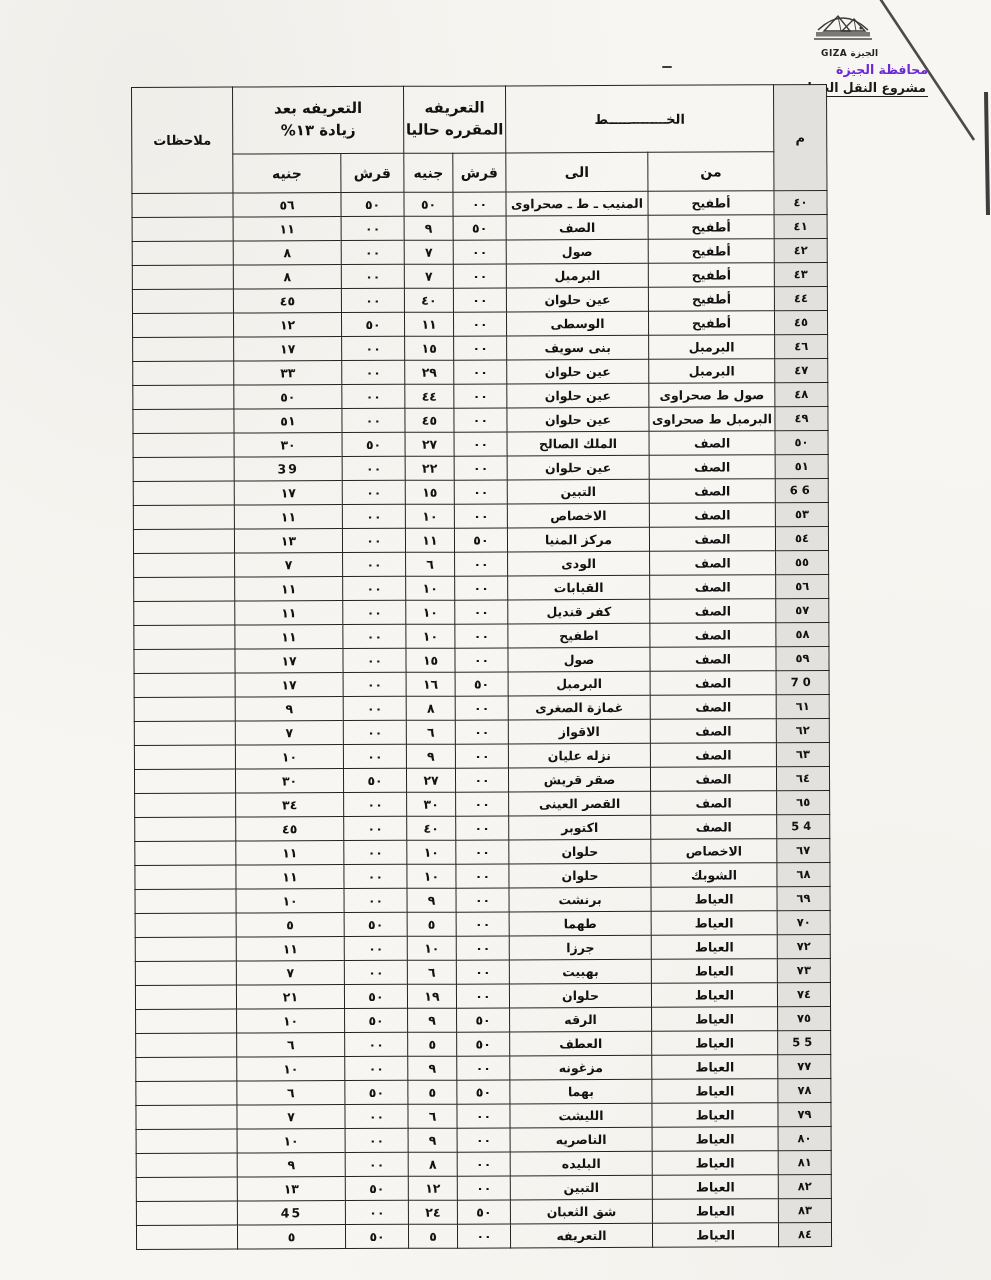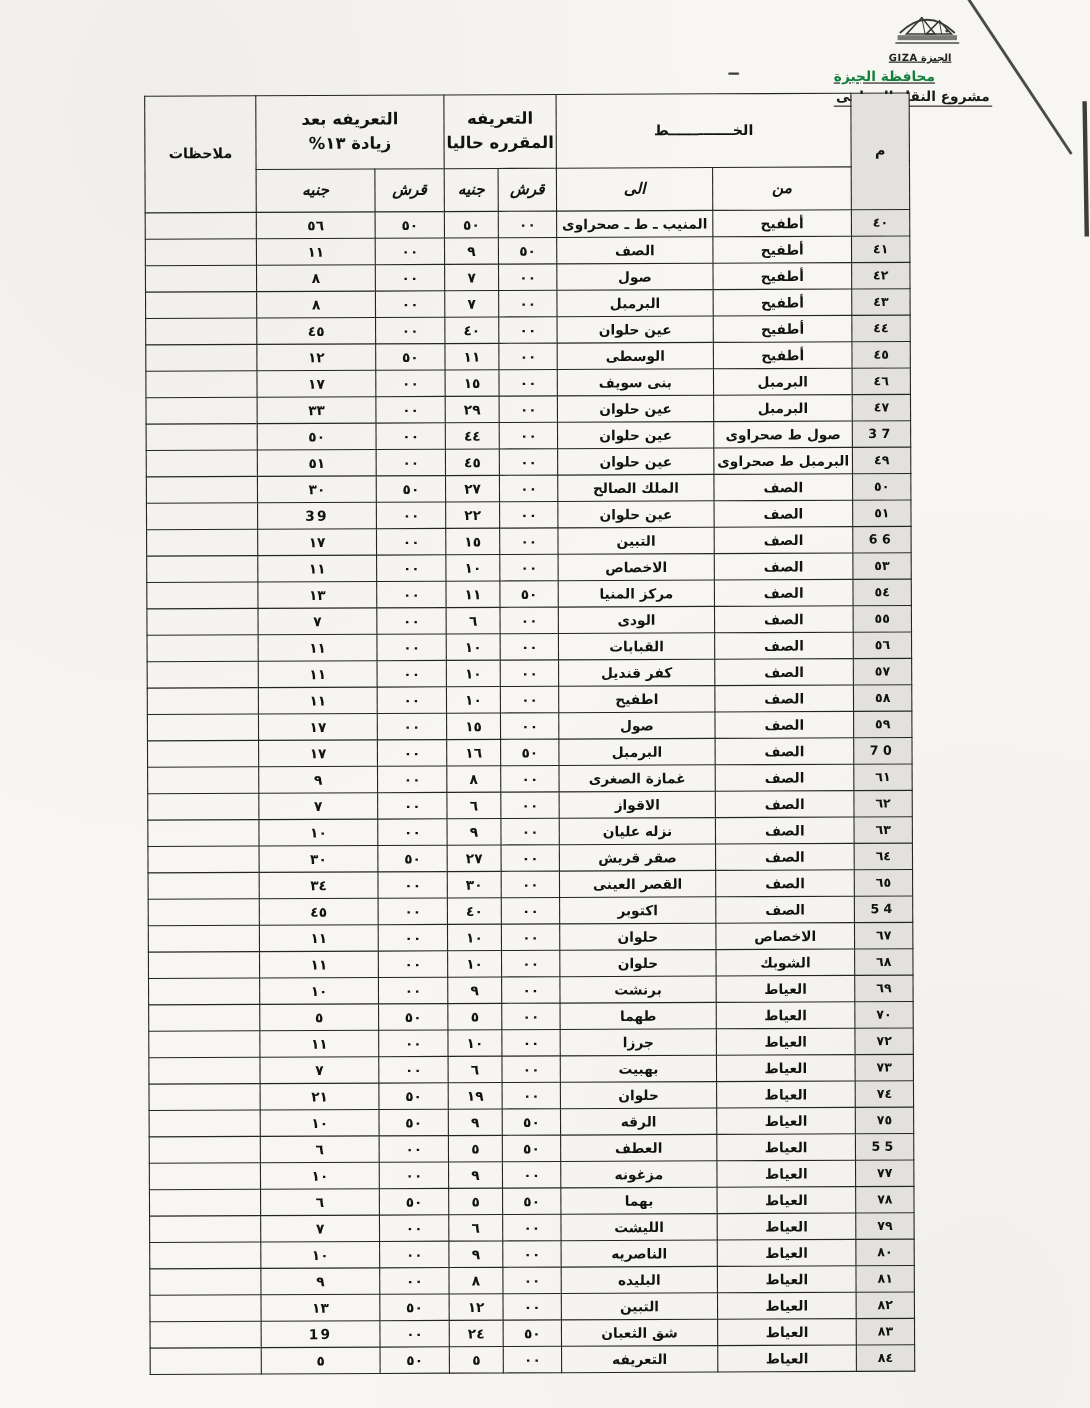--- a/index.html
+++ b/index.html
@@ -8,43 +8,43 @@
     background:
       radial-gradient(ellipse at 15% 8%, rgba(190,188,182,.14), transparent 40%),
       radial-gradient(ellipse at 90% 95%, rgba(190,188,182,.10), transparent 45%),
       #f7f6f2;
     font-family:"DejaVu Sans", sans-serif;
     color:#151515;
     -webkit-font-smoothing:antialiased;
   }
   .artifact-svg{position:absolute;top:0;left:0;pointer-events:none;}
   .hdr-block{
-    position:absolute;left:758px;top:4px;width:170px;text-align:left;direction:rtl;text-decoration:underline;
+    position:absolute;left:758px;top:4px;width:170px;text-align:right;direction:rtl;
   }
   .logo-wrap{width:70px;margin:0 auto 1px auto;}
   .logo-caption{font-size:9px;font-weight:bold;letter-spacing:.5px;color:#222;margin-top:-2px;}
-  .org1{font-size:12.5px;font-weight:bold;margin-top:4px;color:#15803d;}
+  .org1{font-size:12.5px;font-weight:bold;margin-top:4px;color:#6d28d9;}
   .org2{font-size:12.5px;font-weight:bold;margin-top:2px;color:#1a1a1a;display:inline-block;
         border-bottom:1.6px solid #1f1f1f;padding:0 2px 1px 2px;}
   .stray-mark{position:absolute;left:662px;top:66px;width:10px;height:2.4px;background:#3c3c3c;border-radius:1px;}
 
   table.tariff{
     position:absolute;left:131px;top:84px;width:695px;
     border-collapse:collapse;table-layout:fixed;direction:rtl;
     transform:rotate(-0.25deg);transform-origin:top right;
     background:transparent;
   }
   .tariff th,.tariff td{
     border:1.6px solid #242424;
     font-weight:bold;color:#121212;
     text-align:center;vertical-align:middle;
     padding:0;overflow:hidden;white-space:nowrap;
   }
   .tariff thead tr.gr th{height:66px;font-size:13px;}
-  .tariff thead tr.sub th{height:38px;font-size:14px;font-style:italic;}
+  .tariff thead tr.sub th{height:38px;font-size:14px;}
   .hdr-two-line div{line-height:1.45;font-size:15px;}
   .th-line{font-size:14px;letter-spacing:1px;}
   .col-no-cell{background:#e2e1dd;}
   .tariff tbody td{height:23px;font-size:12.5px;line-height:23px;}
   .tariff tbody td.col-no{background:#e2e1dd;font-size:11.5px;letter-spacing:4px;padding-left:0;}
   .tariff tbody td.col-from{font-size:12.5px;}
   .tariff tbody td.col-to{font-size:12.5px;}
   .num{letter-spacing:2px;font-size:12.5px;}
   .tariff tbody td.col-notes{background:transparent;}
 </style>
@@ -184,21 +184,21 @@
         <td class="col-no">٤٧</td>
         <td class="col-from">البرمبل</td>
         <td class="col-to">عين حلوان</td>
         <td class="num">٠٠</td>
         <td class="num">٢٩</td>
         <td class="num">٠٠</td>
         <td class="num">٣٣</td>
         <td class="col-notes"></td>
       </tr>
       <tr>
-        <td class="col-no">37</td>
+        <td class="col-no">٤٨</td>
         <td class="col-from">صول ط صحراوى</td>
         <td class="col-to">عين حلوان</td>
         <td class="num">٠٠</td>
         <td class="num">٤٤</td>
         <td class="num">٠٠</td>
         <td class="num">٥٠</td>
         <td class="col-notes"></td>
       </tr>
       <tr>
         <td class="col-no">٤٩</td>
@@ -530,21 +530,21 @@
         <td class="num">١٣</td>
         <td class="col-notes"></td>
       </tr>
       <tr>
         <td class="col-no">٨٣</td>
         <td class="col-from">العياط</td>
         <td class="col-to">شق الثعبان</td>
         <td class="num">٥٠</td>
         <td class="num">٢٤</td>
         <td class="num">٠٠</td>
-        <td class="num">19</td>
+        <td class="num">45</td>
         <td class="col-notes"></td>
       </tr>
       <tr>
         <td class="col-no">٨٤</td>
         <td class="col-from">العياط</td>
         <td class="col-to">التعريفه</td>
         <td class="num">٠٠</td>
         <td class="num">٥</td>
         <td class="num">٥٠</td>
         <td class="num">٥</td>

